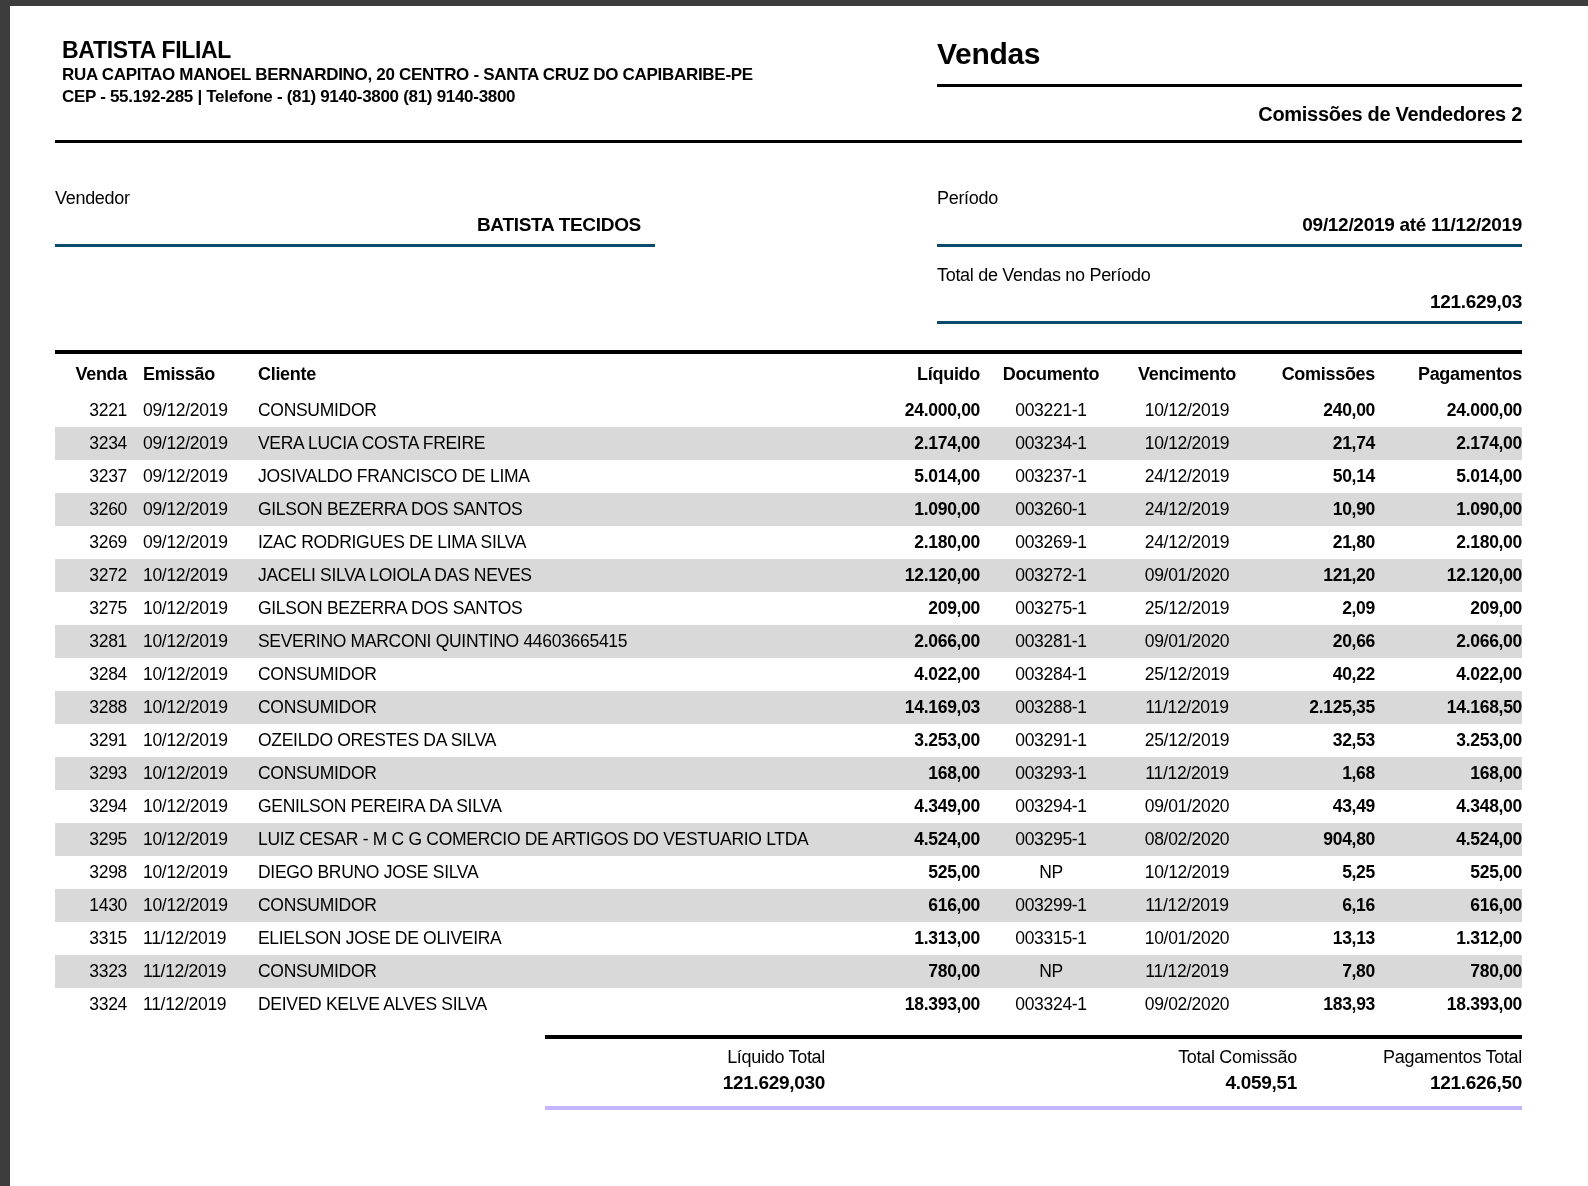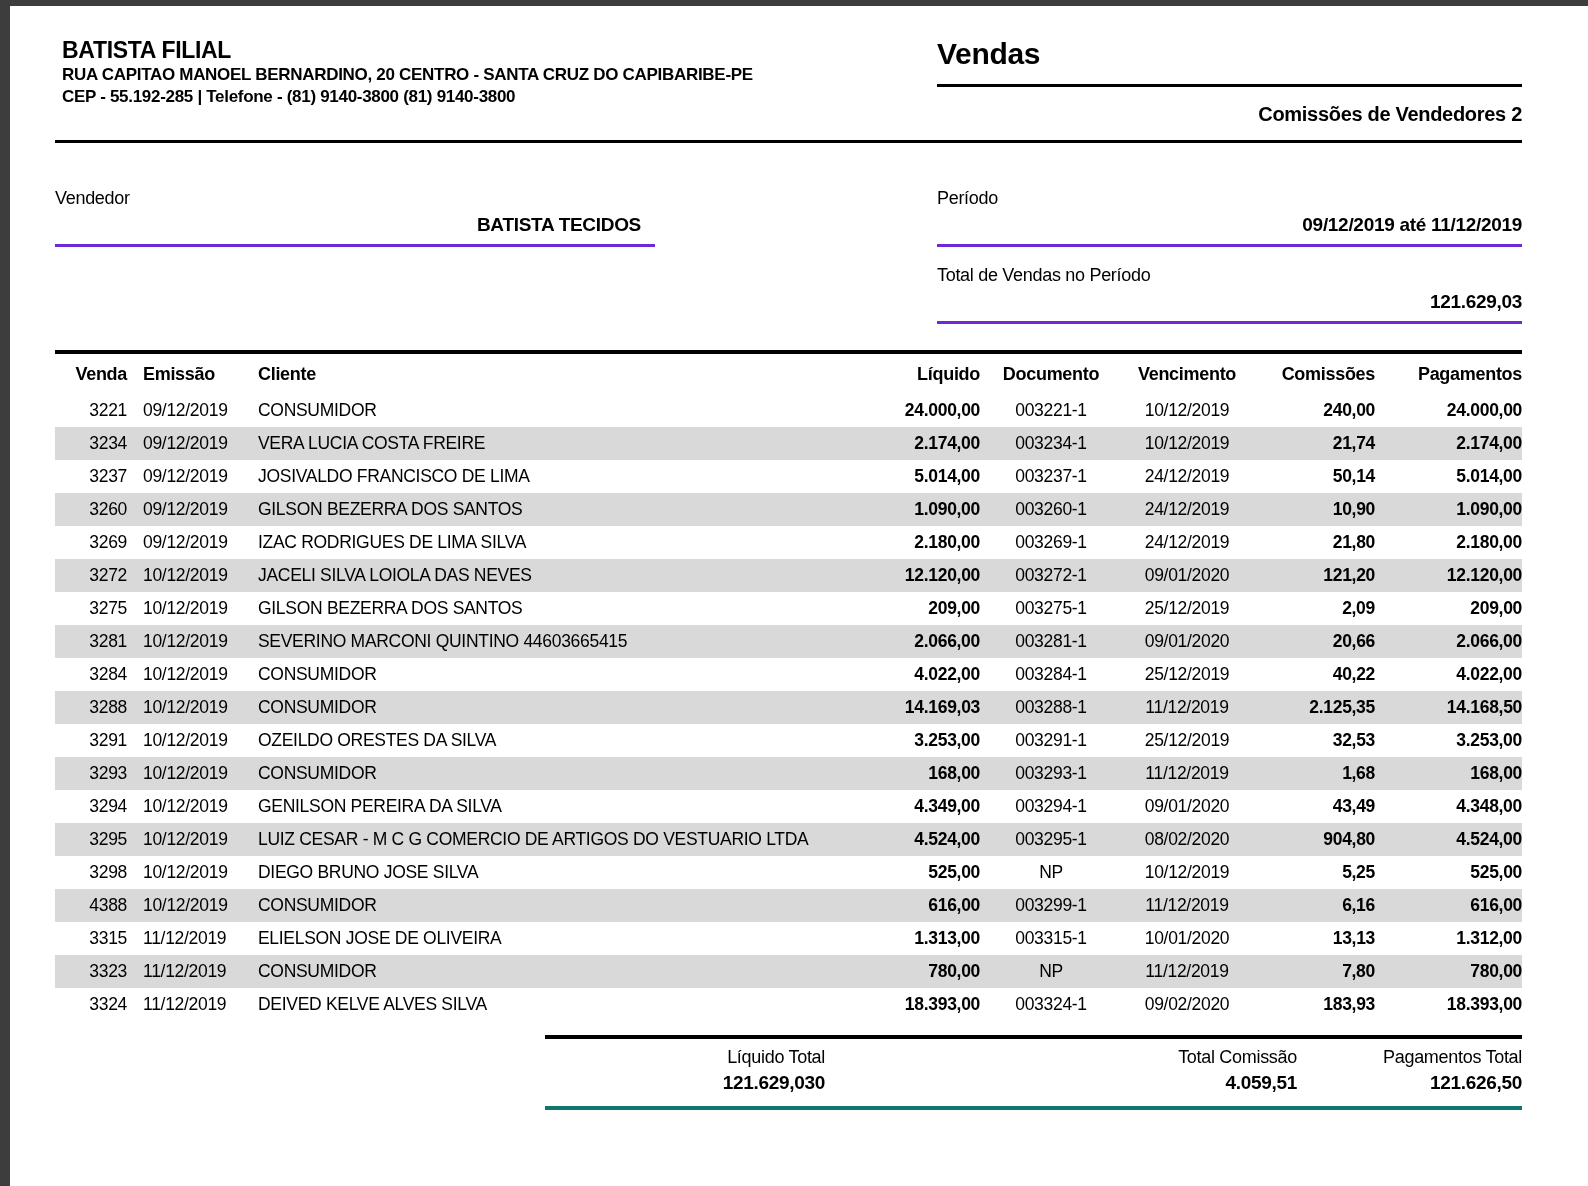--- a/index.html
+++ b/index.html
@@ -36,21 +36,21 @@
 
   .hr-full { border-top:3px solid #000; margin-top:14px; }
 
   
   .info { display:flex; justify-content:space-between; margin-top:44px; }
   .info-left  { width:600px; }
   .info-right { width:585px; }
   .label { font-size:18px; line-height:22px; }
   .value {
     font-size:19px; font-weight:bold; text-align:right; line-height:24px;
-    border-bottom:3px solid #6d28d9; padding-bottom:7px; margin-top:4px;
+    border-bottom:3px solid #0c4a6e; padding-bottom:7px; margin-top:4px;
   }
   .info-left .value { padding-right:14px; }
   .stack-gap { margin-top:17px; }
 
   
   table.sales-table {
     width:100%; margin-top:26px;
     border-collapse:collapse; table-layout:fixed;
     border-top:4px solid #000;
   }
@@ -66,21 +66,21 @@
 
   .c0 { padding-right:10px !important; }
   .c1 { padding-left:6px !important; }
   .c2 { padding-left:9px !important; }
   .c3 { padding-right:5px !important; }
   .c6 { padding-right:2px !important; }
 
   
   .totals {
     margin-top:14px; margin-left:490px;
-    border-top:4px solid #000; border-bottom:4px solid #0f766e;
+    border-top:4px solid #000; border-bottom:4px solid #c4b5fd;
     padding:7px 0 11px;
     display:grid; grid-template-columns:280px 1fr 225px;
   }
   .tot-col { text-align:right; }
   .tot-label { font-size:18px; line-height:23px; }
   .tot-value { font-size:19px; font-weight:bold; line-height:24px; margin-top:2px; }
 </style>
 </head>
 <body>
 
@@ -284,21 +284,21 @@
           <td class="c0 a-r">3298</td>
           <td class="c1 a-l">10/12/2019</td>
           <td class="c2 a-l">DIEGO BRUNO JOSE SILVA</td>
           <td class="c3 a-r bold">525,00</td>
           <td class="c4 a-c">NP</td>
           <td class="c5 a-c">10/12/2019</td>
           <td class="c6 a-r bold">5,25</td>
           <td class="c7 a-r bold">525,00</td>
         </tr>
         <tr>
-          <td class="c0 a-r">4388</td>
+          <td class="c0 a-r">1430</td>
           <td class="c1 a-l">10/12/2019</td>
           <td class="c2 a-l">CONSUMIDOR</td>
           <td class="c3 a-r bold">616,00</td>
           <td class="c4 a-c">003299-1</td>
           <td class="c5 a-c">11/12/2019</td>
           <td class="c6 a-r bold">6,16</td>
           <td class="c7 a-r bold">616,00</td>
         </tr>
         <tr>
           <td class="c0 a-r">3315</td>

